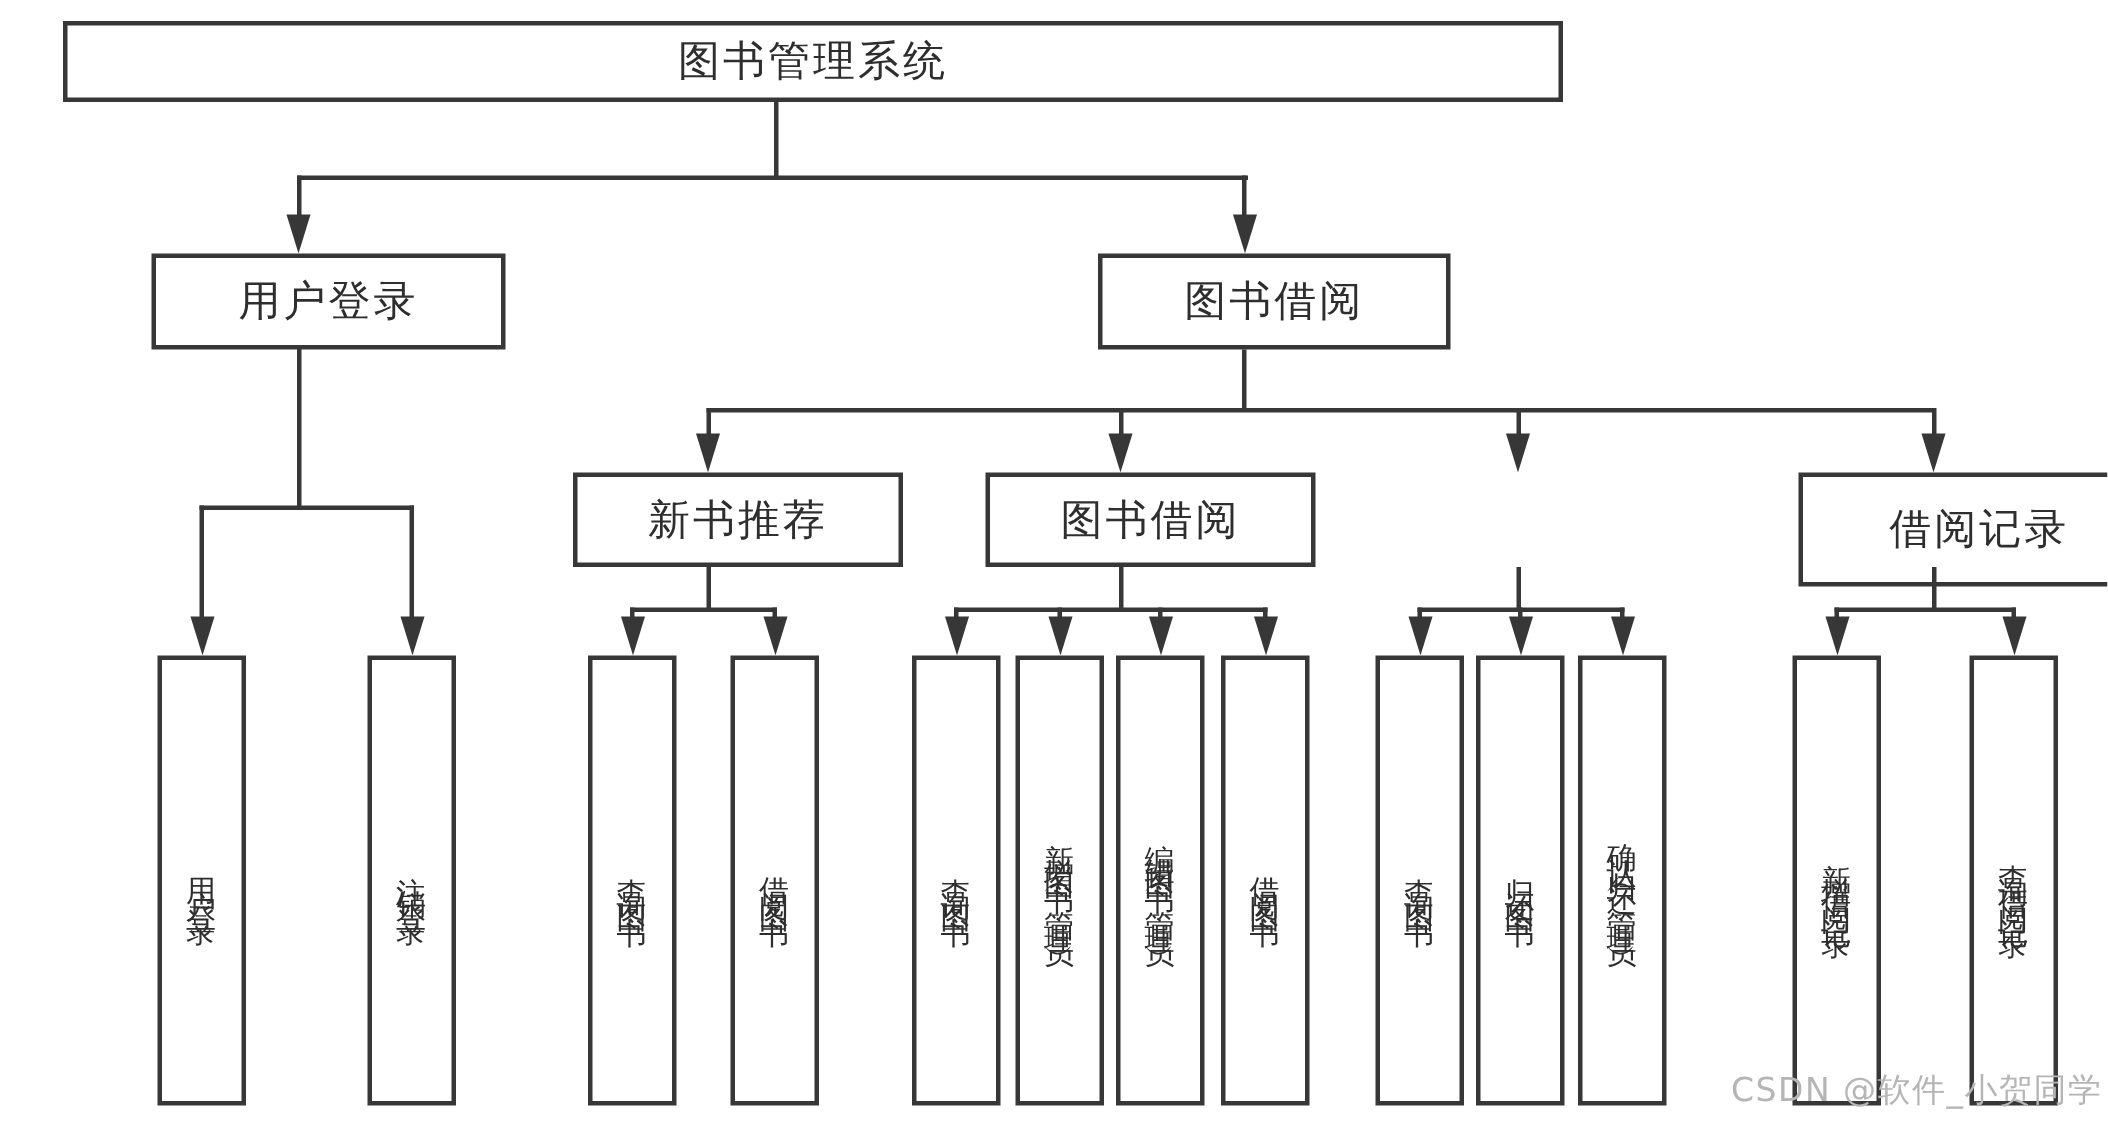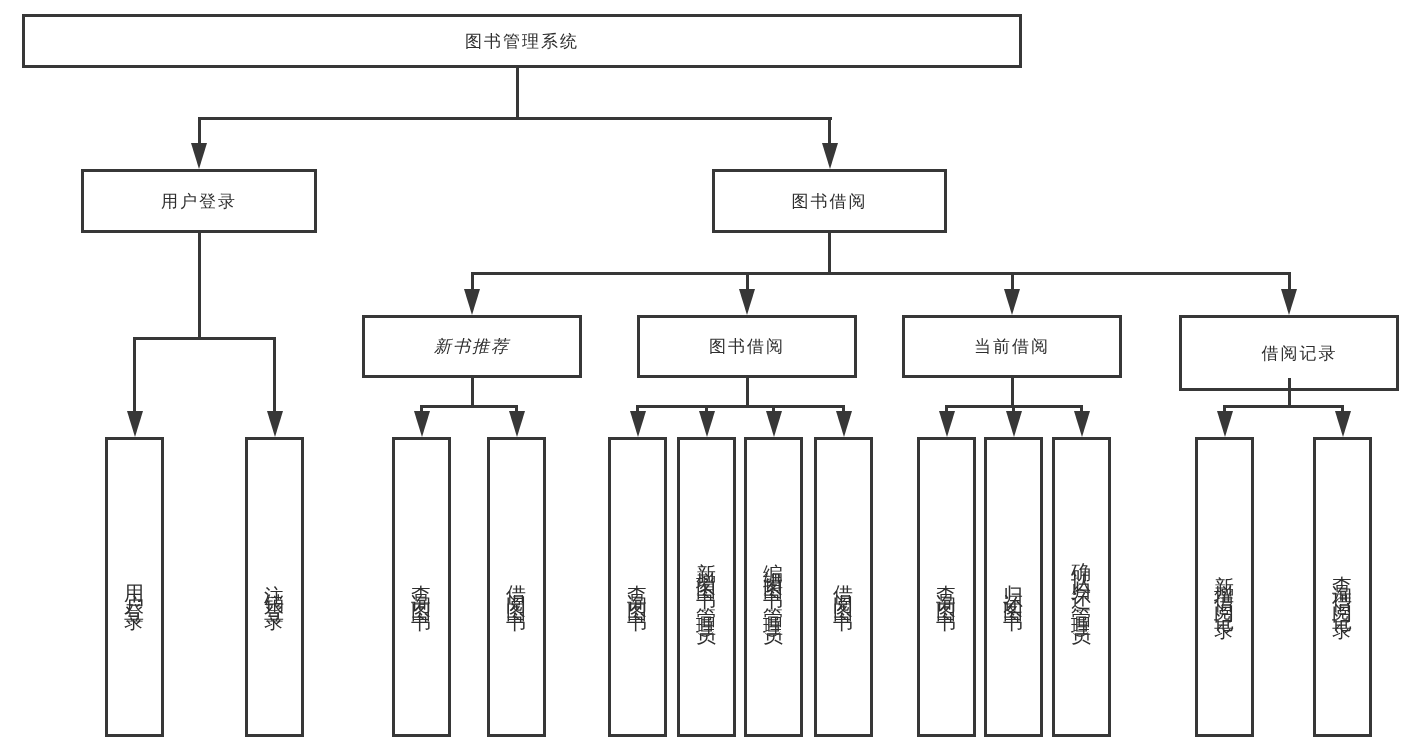--- a/index.html
+++ b/index.html
@@ -14,21 +14,21 @@
     overflow:hidden;
     font-family:"DejaVu Sans","Liberation Sans",sans-serif;
     color:var(--text);
   }
   .node{
     position:absolute;box-sizing:border-box;
     border:3px solid var(--line);background:#fff;
     display:flex;align-items:center;justify-content:center;
     color:var(--text);
   }
-  .h-node{font-size:17px;letter-spacing:2px;white-space:nowrap;}
+  .h-node{font-size:28px;letter-spacing:2px;white-space:nowrap;margin-left:20px;}
   .v-node{
     writing-mode:vertical-rl;text-orientation:mixed;
     font-size:20px;letter-spacing:9px;line-height:1;
   }
   .vline{position:absolute;width:3px;background:var(--line);}
   .hline{position:absolute;height:3px;background:var(--line);}
   .arrow{
     position:absolute;width:0;height:0;
     border-left:8px solid transparent;
     border-right:8px solid transparent;
@@ -68,23 +68,22 @@
   <div class="hline" style="left:470.5px;top:272px;width:819px;"></div>
   <div class="vline" style="left:470.5px;top:272px;height:20px;"></div>
   <div class="arrow" style="left:464px;top:289px;"></div>
   <div class="vline" style="left:745.5px;top:272px;height:20px;"></div>
   <div class="arrow" style="left:739px;top:289px;"></div>
   <div class="vline" style="left:1010.5px;top:272px;height:20px;"></div>
   <div class="arrow" style="left:1004px;top:289px;"></div>
   <div class="vline" style="left:1287.5px;top:272px;height:20px;"></div>
   <div class="arrow" style="left:1281px;top:289px;"></div>
 
-  <div class="node h-node" style="left:362px;top:315px;width:220px;height:63px;font-style:italic;">新书推荐</div>
+  <div class="node h-node" style="left:362px;top:315px;width:220px;height:63px;">新书推荐</div>
   <div class="node h-node" style="left:637px;top:315px;width:220px;height:63px;text-align:right;">图书借阅</div>
-  <div class="node h-node" style="left:902px;top:315px;width:220px;height:63px;">当前借阅</div>
   <div class="node h-node" style="left:1179px;top:315px;width:220px;height:76px;padding-left:21px;">借阅记录</div>
 
   <div class="vline" style="left:470.5px;top:378px;height:29px;"></div>
   <div class="hline" style="left:420px;top:405px;width:98px;"></div>
   <div class="vline" style="left:420px;top:405px;height:10px;"></div>
   <div class="arrow" style="left:413.5px;top:411px;"></div>
   <div class="vline" style="left:515px;top:405px;height:10px;"></div>
   <div class="arrow" style="left:508.5px;top:411px;"></div>
 
   <div class="vline" style="left:745.5px;top:378px;height:29px;"></div>
@@ -125,14 +124,15 @@
   <div class="node v-node" style="left:744px;top:437px;width:59px;height:300px;">编辑图书（管理员）</div>
   <div class="node v-node" style="left:814px;top:437px;width:59px;height:300px;">借阅图书</div>
 
   <div class="node v-node" style="left:917px;top:437px;width:59px;height:300px;">查询图书</div>
   <div class="node v-node" style="left:984px;top:437px;width:59px;height:300px;">归还图书</div>
   <div class="node v-node" style="left:1052px;top:437px;width:59px;height:300px;">确认归还（管理员）</div>
 
   <div class="node v-node" style="left:1195px;top:437px;width:59px;height:300px;">新增借阅记录</div>
   <div class="node v-node" style="left:1313px;top:437px;width:59px;height:300px;">查询借阅记录</div>
 
+  <div class="watermark">CSDN @软件_小贺同学</div>
 
 </div>
 
 </body></html>

